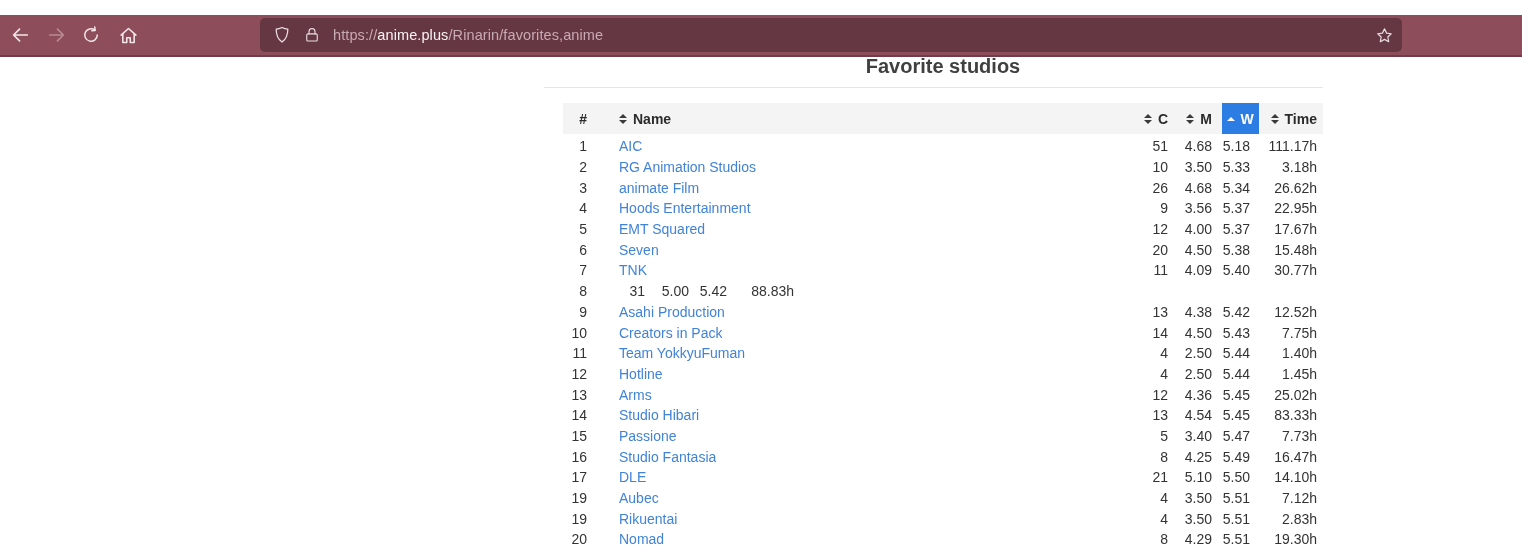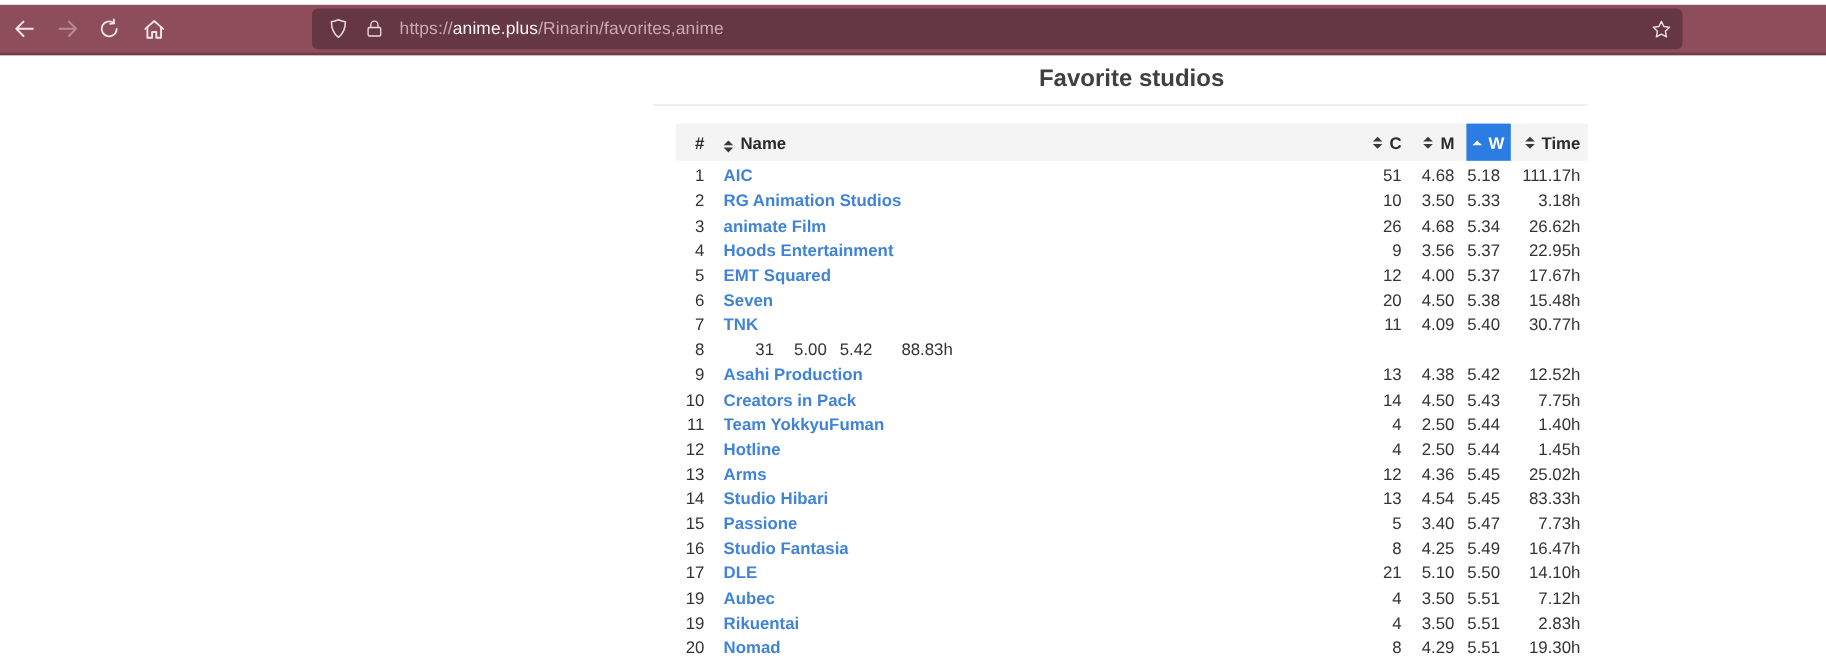--- a/index.html
+++ b/index.html
@@ -1,20 +1,20 @@
 <!DOCTYPE html>
 <html><head>
 <meta charset="utf-8">
 <style>
   * { margin:0; padding:0; box-sizing:border-box; }
   html,body { width:1522px; height:552px; overflow:hidden; background:#fff;
               font-family:"Liberation Sans", sans-serif; }
 
   
-  .chrome { position:absolute; left:0; top:4px; width:1522px; height:42px;
+  .chrome { position:absolute; left:0; top:15px; width:1522px; height:42px;
             background:#8e4d5a; border-bottom:2px solid #713c49; }
   .nav-btn { position:absolute; top:4px; width:32px; height:32px; display:flex;
              align-items:center; justify-content:center; border-radius:4px; }
   .nav-btn svg { stroke:#f2e6e9; stroke-width:1.8; fill:none;
                  stroke-linecap:round; stroke-linejoin:round; }
   .nav-btn.disabled svg { opacity:.4; }
   .urlbar { position:absolute; left:260px; top:3px; width:1142px; height:34px;
             background:#653742; border-radius:5px; display:flex; align-items:center; }
   .urlbar svg { stroke:#eadde1; stroke-width:1.5; fill:none;
                 stroke-linecap:round; stroke-linejoin:round; }
@@ -31,40 +31,40 @@
                 background:#e6e6e6; }
 
   .table-wrap { position:absolute; left:563px; top:103px; width:760px; }
   .thead { display:flex; align-items:center; height:31px; background:#f4f4f5;
            font-weight:bold; font-size:14px; color:#2b2b2b; padding-right:6px; }
   .tbody { margin-top:2px; }
   .trow { display:flex; align-items:center; height:20.7px; font-size:14px;
           color:#333; padding-right:6px; }
 
   .c-rank { width:24px; text-align:right; flex:none; }
-  .c-name { flex:1; padding-left:16px; display:flex; align-items:flex-end; min-width:0; }
+  .c-name { flex:1; padding-left:32px; display:flex; align-items:center; min-width:0; }
   .c-c    { width:58px; flex:none; text-align:right; display:flex; justify-content:flex-end; align-items:center; }
   .c-m    { width:44px; flex:none; text-align:right; display:flex; justify-content:flex-end; align-items:center; }
   .c-w    { width:38px; flex:none; text-align:right; display:flex; justify-content:flex-end; align-items:center; }
   .c-time { width:67px; flex:none; text-align:right; display:flex; justify-content:flex-end; align-items:center; }
   .trow .c-c,.trow .c-m,.trow .c-w,.trow .c-time { display:block; }
 
   .sort-both { display:inline-flex; flex-direction:column; gap:2px; margin-right:6px; }
   .tri-up   { width:0; height:0; border-left:4px solid transparent;
               border-right:4px solid transparent; border-bottom:4px solid #3a3a3a; }
   .tri-down { width:0; height:0; border-left:4px solid transparent;
               border-right:4px solid transparent; border-top:4px solid #3a3a3a; }
 
   .w-active { height:31px; width:37px; background:#2b7de3; color:#fff;
               display:flex; align-items:center; justify-content:center;
               transform:translateX(9px); }
   .w-active .tri-up { border-bottom-color:#fff; margin-right:5px; }
 
   a.studio-link { color:#4183d7; text-decoration:none; white-space:nowrap;
-                  overflow:hidden; text-overflow:ellipsis;font-weight:bold; }
+                  overflow:hidden; text-overflow:ellipsis; }
 </style>
 </head>
 <body>
 
 <div class="chrome">
 
   <div class="nav-btn" style="left:4px;">
     <svg width="22" height="22" viewBox="0 0 24 24">
       <path d="M20 12 H5 M11.5 5.5 L5 12 L11.5 18.5"></path>
     </svg>

